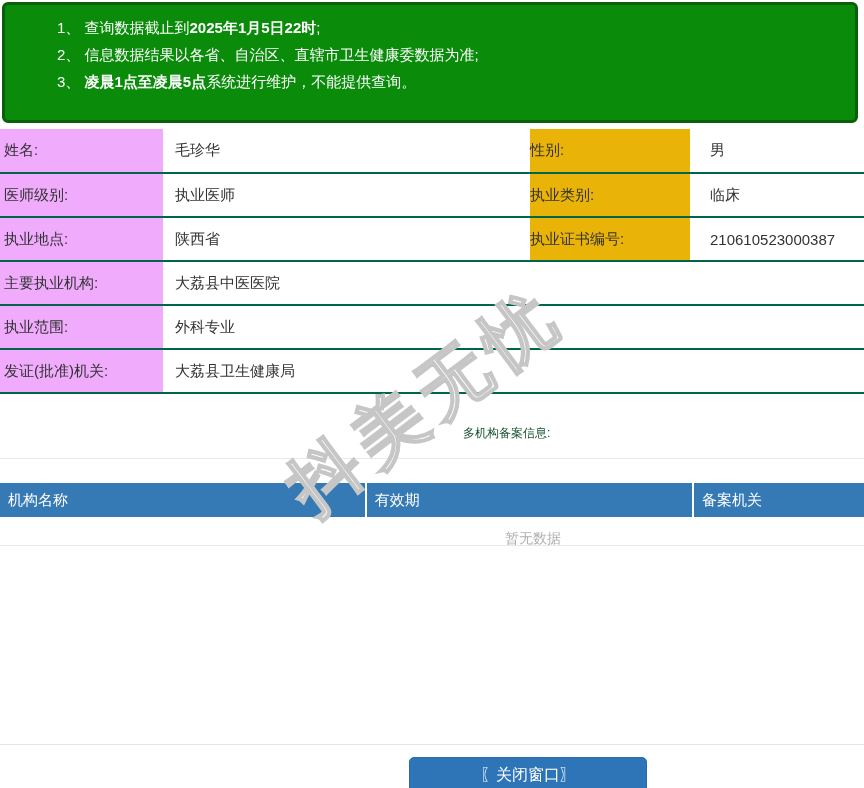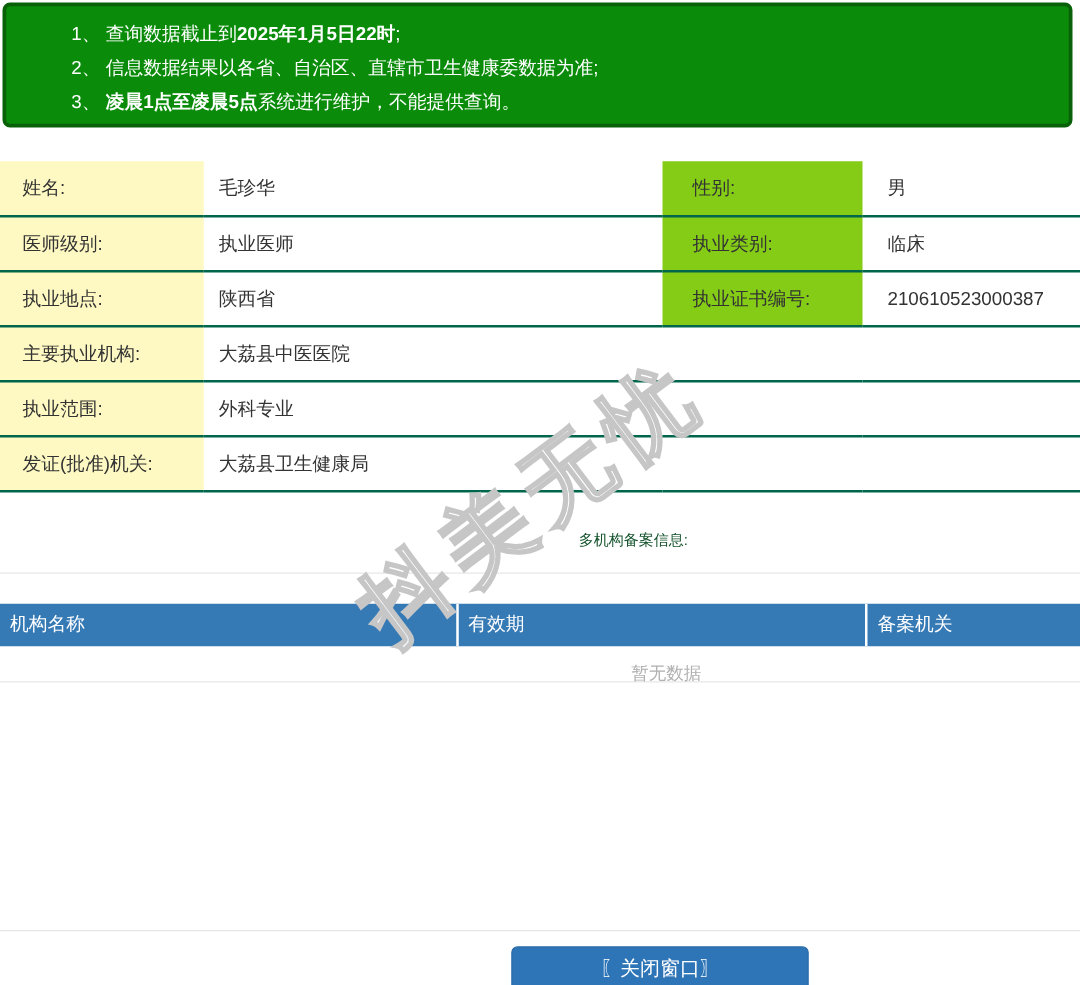--- a/index.html
+++ b/index.html
@@ -1,33 +1,33 @@
 <!DOCTYPE html>
 <html><head>
 <meta charset="utf-8">
 <style>
   * { margin:0; padding:0; box-sizing:border-box; }
   html,body { width:864px; height:788px; overflow:hidden; background:#fff;
               font-family:"Liberation Sans","DejaVu Sans",sans-serif; }
   .page { position:relative; width:864px; height:788px; overflow:hidden; background:#fff; }
 
   
-  .banner { position:absolute; left:2px; top:2px; width:856px; height:100px;
+  .banner { position:absolute; left:2px; top:2px; width:856px; height:121px;
             background:#0a8c0a; border:3px solid #086008; border-radius:6px;
             color:#fff; font-size:15px; padding:9px 10px 0 52px; }
   .banner-line { line-height:27px; white-space:nowrap; }
   .banner-line b { font-weight:bold; }
 
   
   .info-table { position:absolute; top:129px; left:0; width:864px;
                 border-collapse:collapse; table-layout:fixed; font-size:15px; color:#333; }
   .info-table td { height:44px; border-bottom:2px solid #00664b; vertical-align:middle; }
-  td.lbl  { width:163px; background:#fef9c3; padding-left:18px; }
+  td.lbl  { width:163px; background:#f0abfc; padding-left:4px; }
   td.val  { width:367px; padding-left:12px; }
-  td.lbl2 { width:160px; background:#84cc16; padding-left:24px; }
+  td.lbl2 { width:160px; background:#eab308; padding-left:0; }
   td.val2 { width:174px; padding-left:20px; }
 
   
   .section-title { position:absolute; top:405px; left:0; width:864px; height:54px;
                    line-height:54px; border-bottom:1px solid #e8e8e8; }
   .section-title span { margin-left:463px; font-weight:normal; font-size:12px; color:#14532d; }
 
   
   .records-header { position:absolute; top:483px; left:0; width:864px; height:34px;
                     display:flex; background:#3579b5; color:#fff; font-size:15px; }

